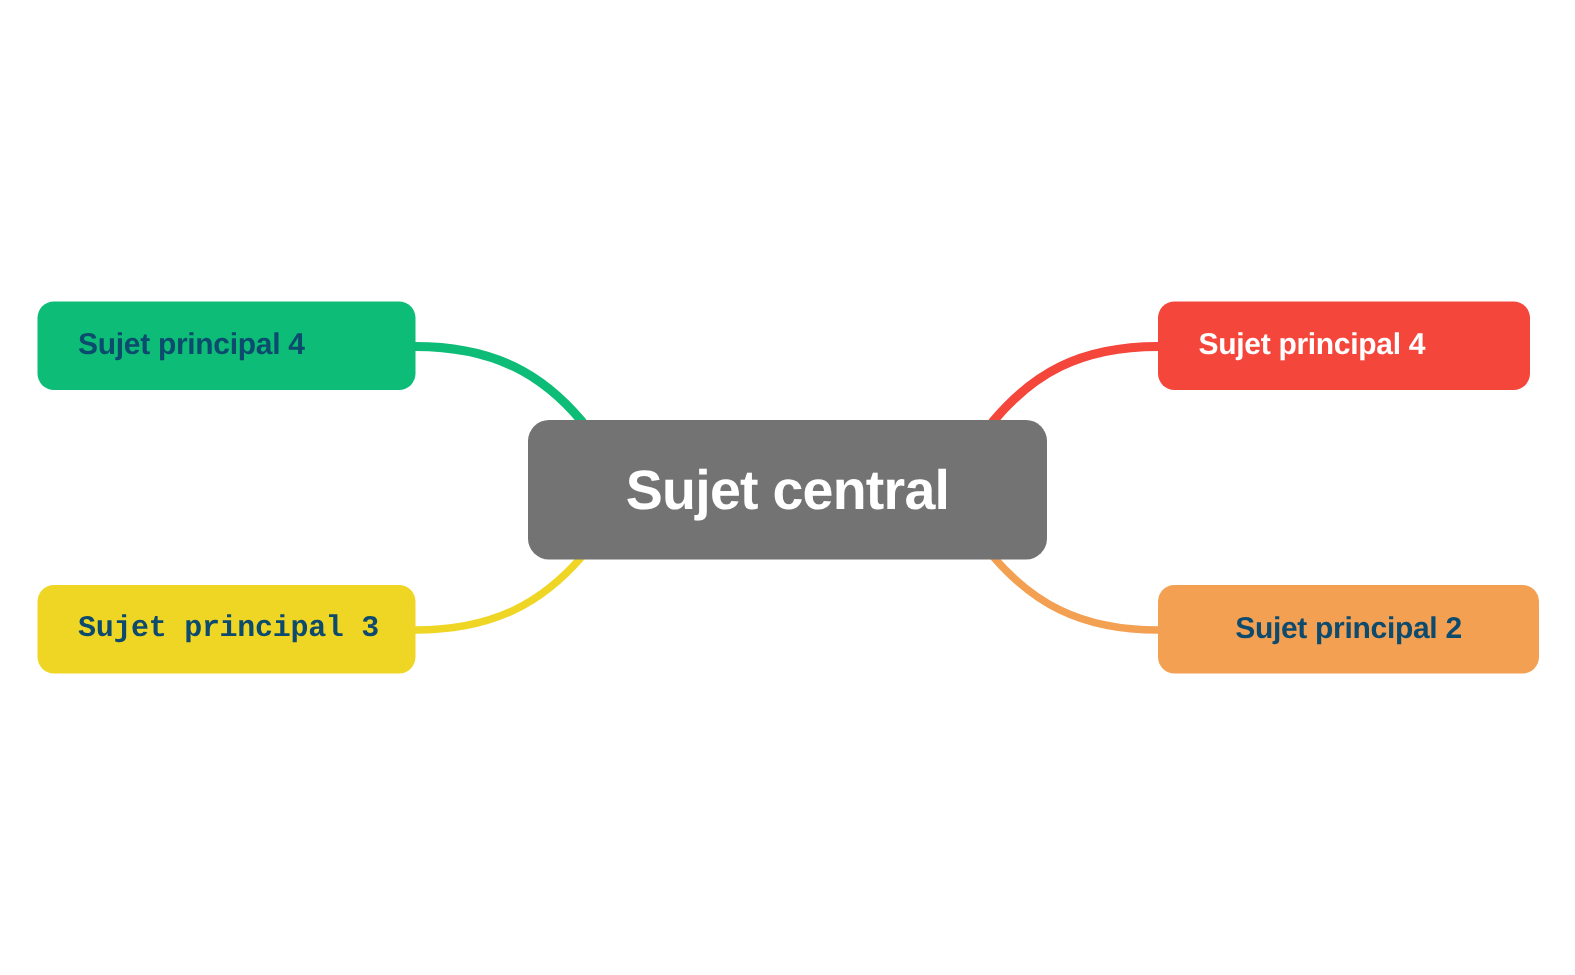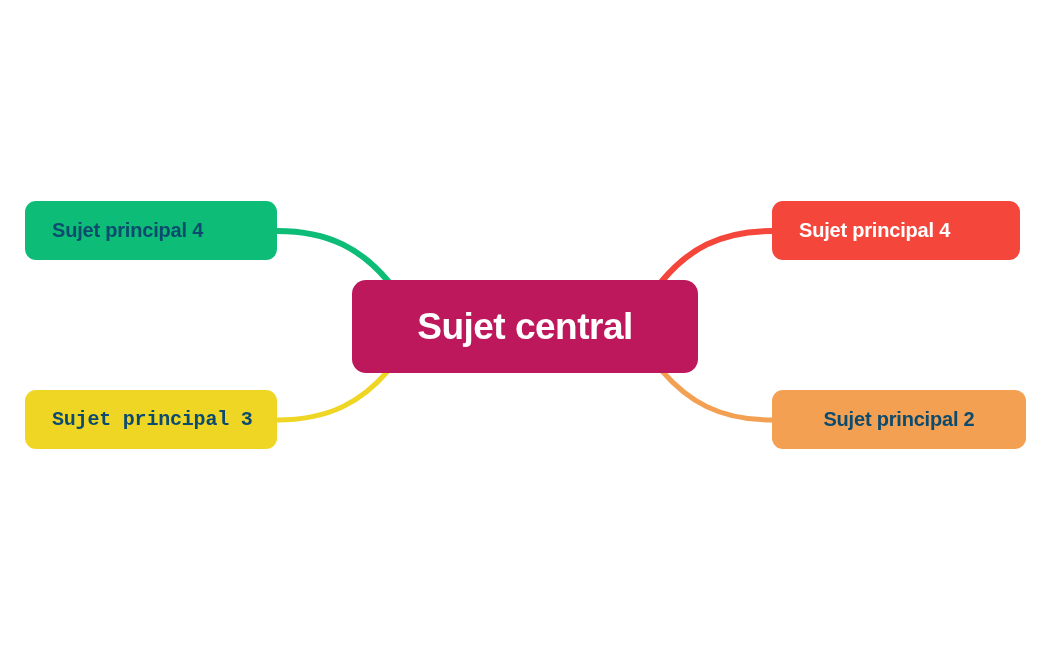--- a/index.html
+++ b/index.html
@@ -34,21 +34,21 @@
     font-weight: bold;
     letter-spacing: -0.2px;
   }
 
   
   #node-central {
     left: 352px;
     top: 280px;
     width: 346px;
     height: 93px;
-    background: #be185d;
+    background: #737373;
     border-radius: 14px;
     justify-content: center;
   }
   #node-central .node-label {
     color: #ffffff;
     font-size: 37px;
     letter-spacing: -0.5px;
   }
 
   

